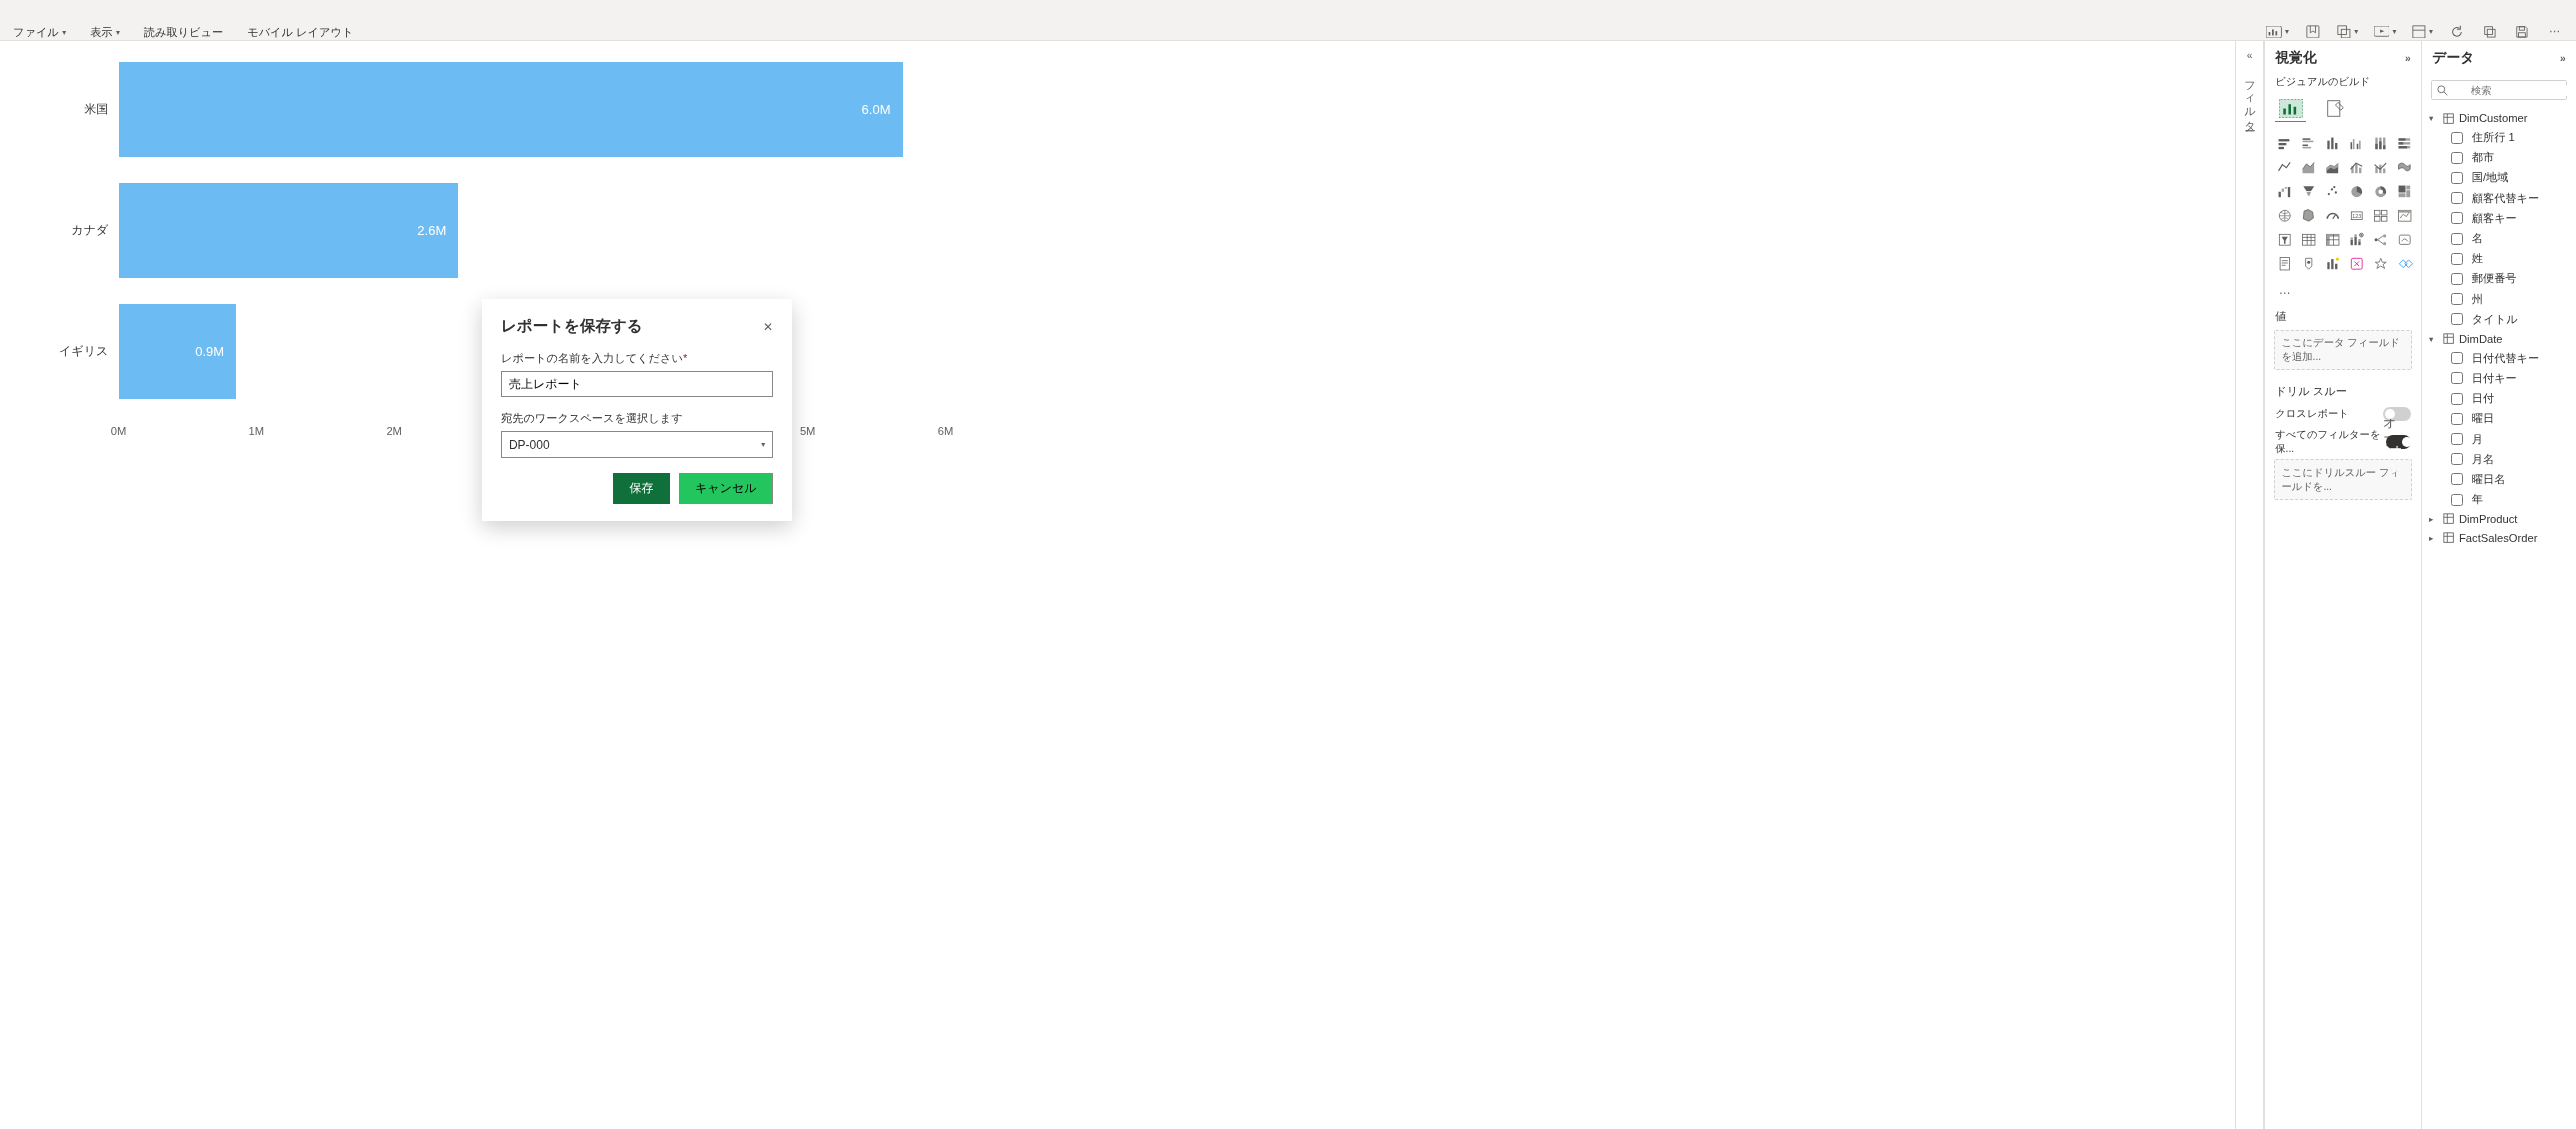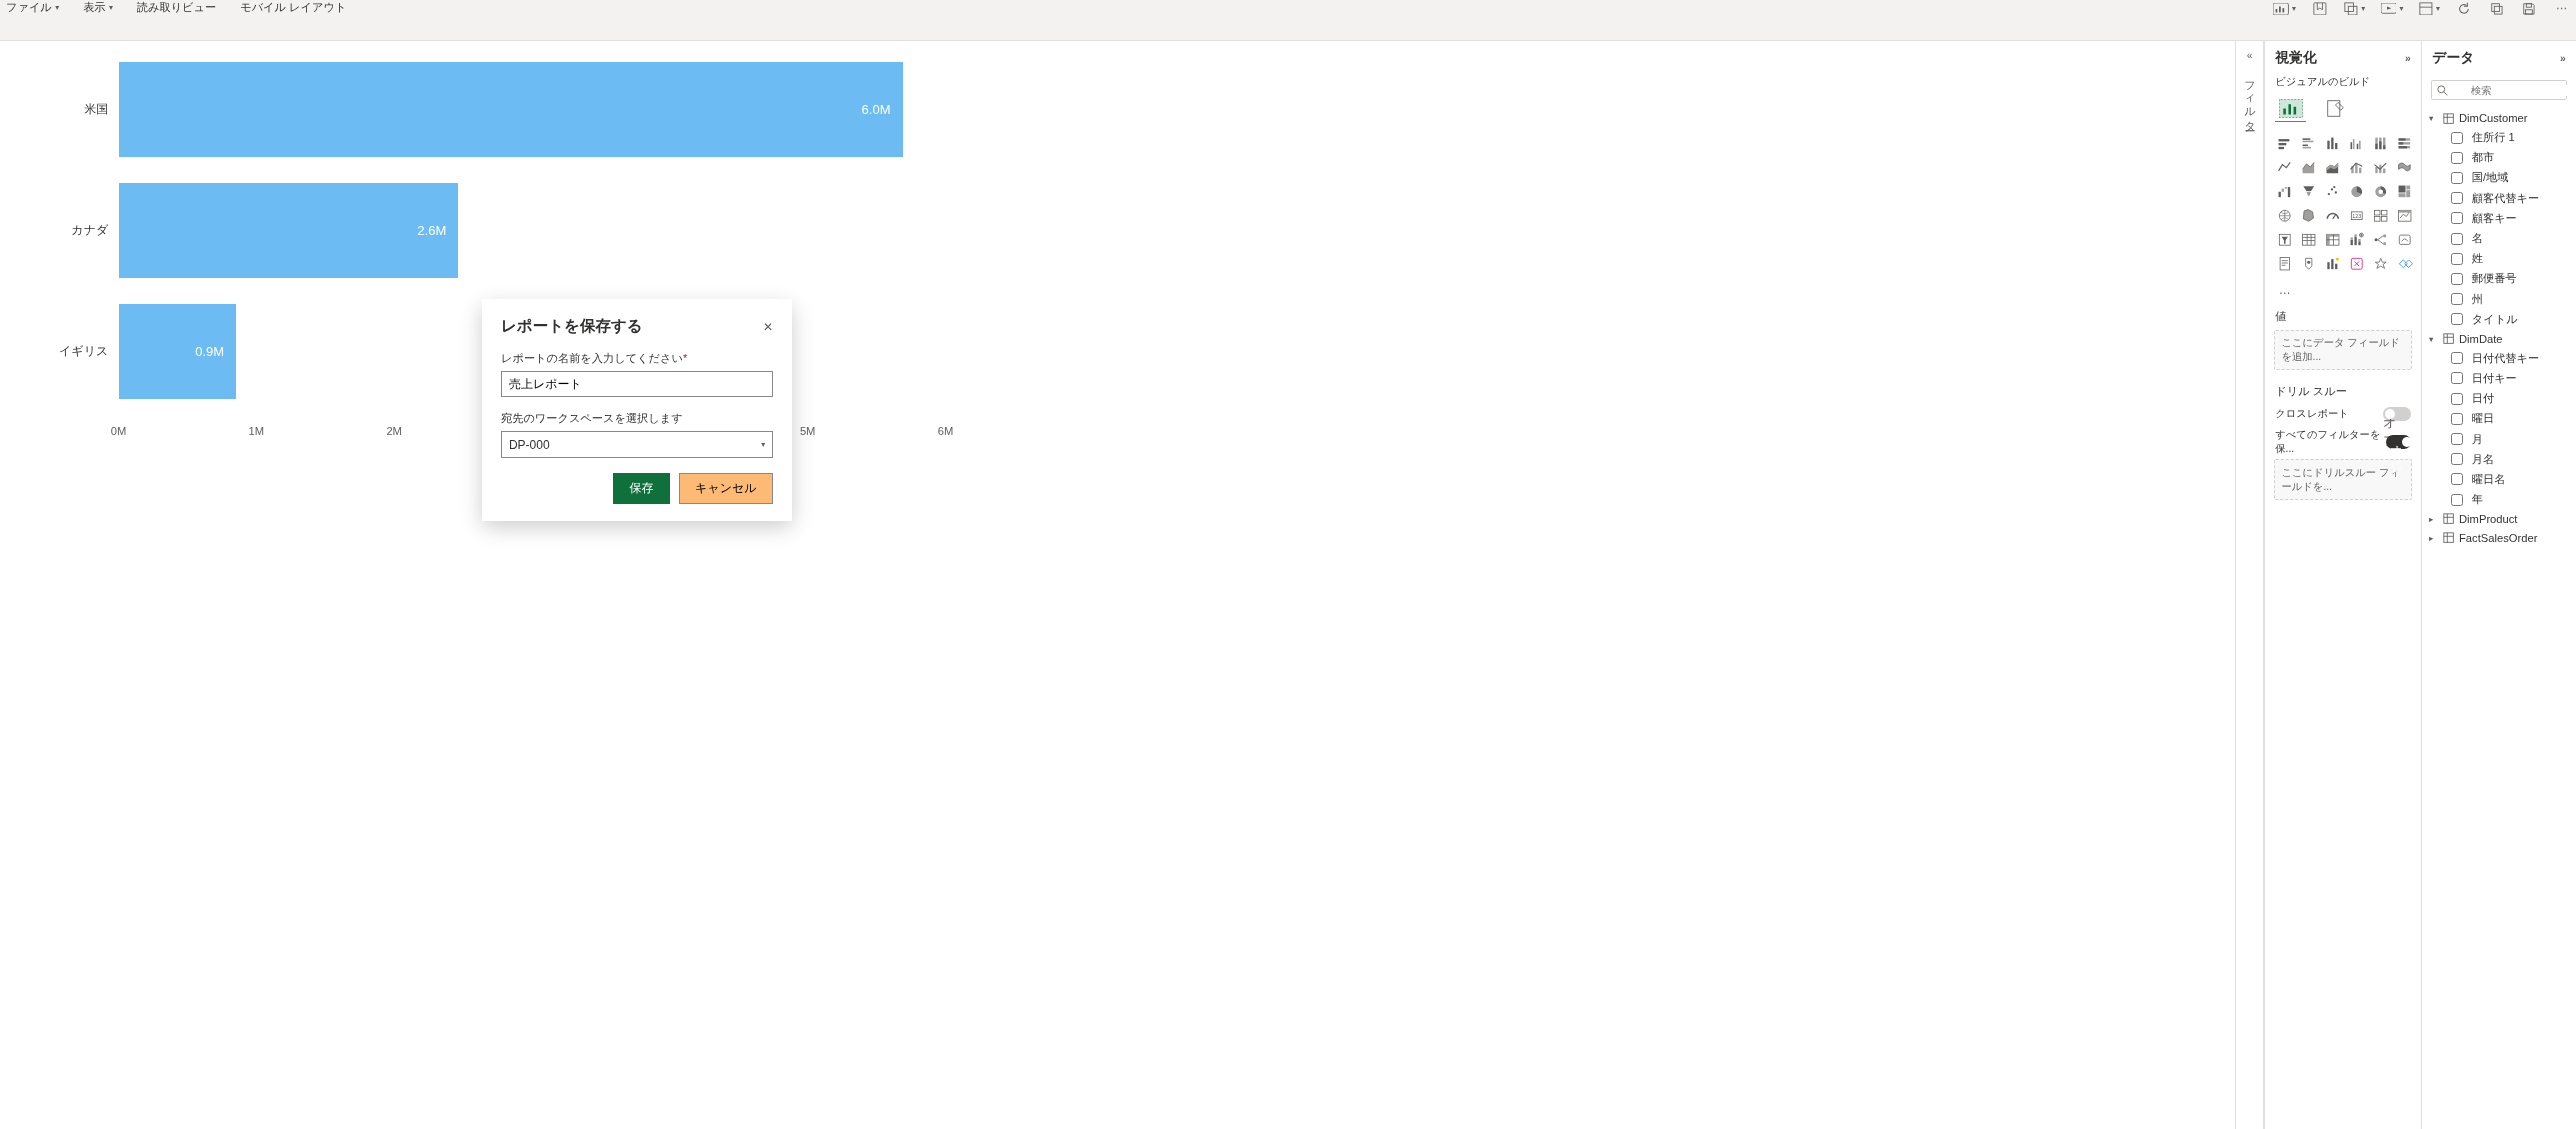--- a/index.html
+++ b/index.html
@@ -1,19 +1,19 @@
 <!DOCTYPE html>
 <html style="font-size:13.8px"><head>
 <meta charset="utf-8">
 <style>
   * { margin: 0; padding: 0; box-sizing: border-box; font-family: "Segoe UI", "Meiryo", sans-serif; }
   body { background: #fff; color: #323130; font-size: 11.2px; overflow: hidden; }
 
   
-  .topbar { height: 41px; background: #f3f2f1; display: flex; align-items: flex-start; padding: 0 6px; border-bottom: 0.9px solid #e1dfdd; }
+  .topbar { height: 41px; background: #f3f2f1; display: flex; align-items: flex-end; padding: 0 13px; border-bottom: 0.9px solid #e1dfdd; }
   .topbar-left { display: flex; gap: 24px; align-items: center; }
   .menu-item { font-size: 11.2px; color: #323130; display: flex; align-items: center; gap: 3.4px; cursor: pointer; }
   .chev { font-size: 7.8px; color: #605e5c; }
   .topbar-right { margin-left: auto; display: flex; gap: 15.5px; align-items: center; }
   .tb-icon { width: 17px; height: 17px; display: flex; align-items: center; justify-content: center; color: #605e5c; cursor: pointer; }
   .tb-icon.with-chev { width: auto; gap: 3.4px; }
 
   
   .main { display: flex; height: calc(100vh - 41px); }
   .canvas { flex: 1; padding: 20.7px 15.5px; position: relative; }
@@ -69,21 +69,21 @@
   
   .dialog-overlay { position: absolute; inset: 0; }
   .dialog { position: absolute; left: 482px; top: 258px; width: 310px; background: #fff; box-shadow: 0 6.9px 20.7px rgba(0,0,0,.2); padding: 17px 19px; }
   .dialog-title { font-size: 15.5px; font-weight: 600; margin-bottom: 13.8px; display:flex; justify-content: space-between; align-items:center;}
   .dialog-title .close { font-size: 12px; color: #605e5c; cursor: pointer; font-weight: normal;}
   .dlg-label { font-size: 11.2px; margin-bottom: 5.2px; }
   .dlg-label .req { color: #a4262c; }
   .dlg-input { width: 100%; border: 0.9px solid #8a8886; padding: 5.2px 6.9px; font-size: 12px; margin-bottom: 13.8px; }
   .dlg-select { width: 100%; border: 0.9px solid #8a8886; padding: 5.2px 6.9px; font-size: 12px; margin-bottom: 15.5px; display:flex; justify-content:space-between; align-items:center; cursor:pointer;}
   .dlg-buttons { display: flex; justify-content: flex-end; gap: 8.6px; }
-  .btn { padding: 6px 15.5px; font-size: 12px; border: 0.9px solid #8a8886; background: #fdba74; cursor: pointer; }
+  .btn { padding: 6px 15.5px; font-size: 12px; border: 0.9px solid #8a8886; background: #22c55e; cursor: pointer; }
   .btn.primary { background: #0f703b; color: #fff; border-color: #0f703b; }
 
   svg { display: block; }
 </style>
 </head>
 <body>
 
 <div class="topbar">
   <div class="topbar-left">
     <div class="menu-item">

